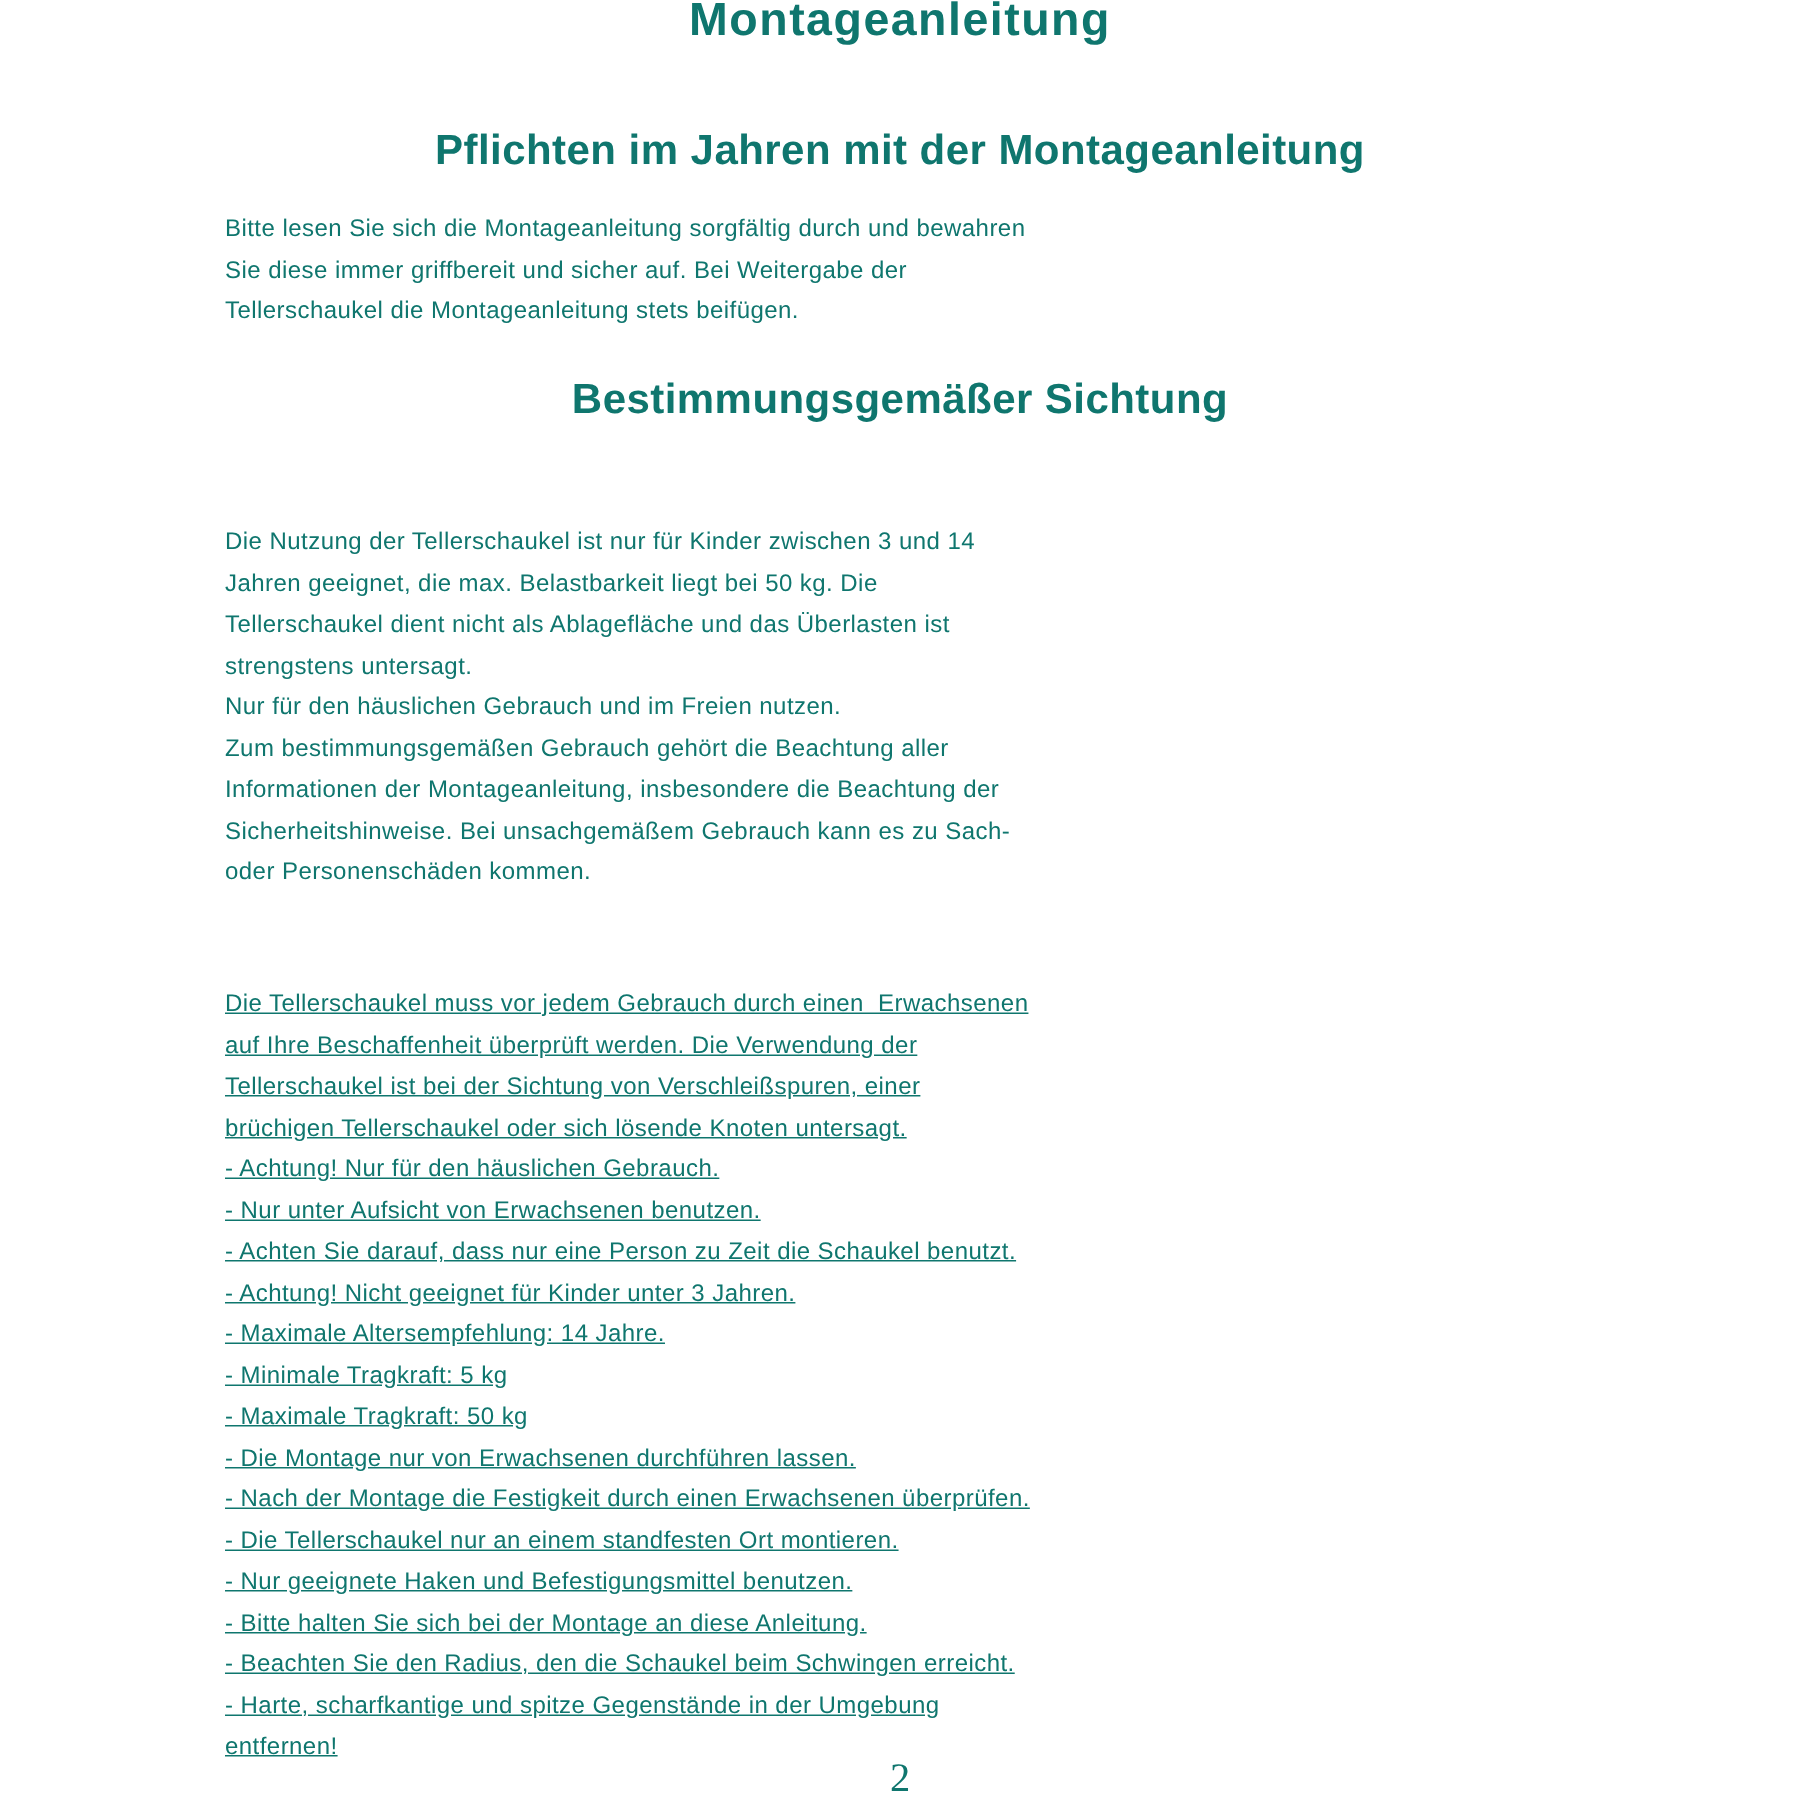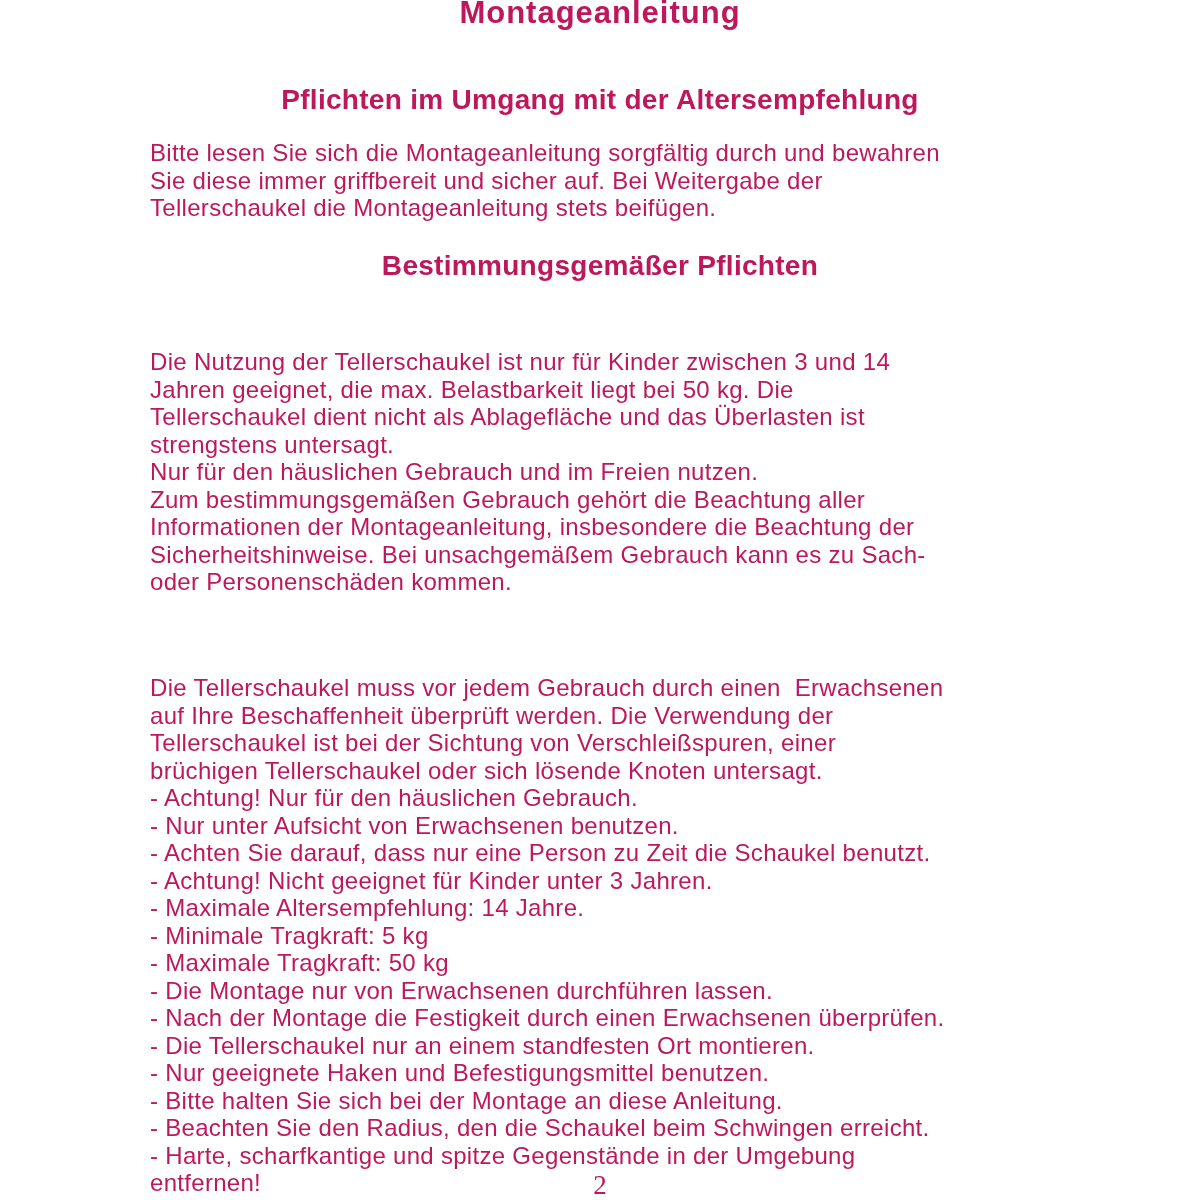--- a/index.html
+++ b/index.html
@@ -7,21 +7,21 @@
     padding: 0;
     background: #ffffff;
   }
   .page {
     position: relative;
     width: 1200px;
     height: 1200px;
     background: #ffffff;
     overflow: hidden;
     font-family: "Liberation Sans", sans-serif;
-    color: #be185d;
+    color: #0f766e;
   }
   .doc-title {
     position: absolute;
     top: -5px;
     left: 0;
     width: 100%;
     text-align: center;
     font-size: 31px;
     font-weight: bold;
     letter-spacing: 1px;
@@ -39,53 +39,53 @@
     line-height: 32px;
     white-space: nowrap;
   }
   .heading-1 { top: 84px; }
   .heading-2 { top: 250px; }
   .heading-3 { top: 599px; }
   .body-block {
     position: absolute;
     left: 150px;
     width: 990px;
-    font-size: 24px;
+    font-size: 16px;
     line-height: 27.5px;
     letter-spacing: 0.3px;
     white-space: pre-wrap;
   }
   .body-1 { top: 139px; }
   .body-2 { top: 348px; }
-  .body-3 { top: 674px; }
+  .body-3 { top: 656px; text-decoration: underline; }
   .page-number {
     position: absolute;
     top: 1170px;
     left: 0;
     width: 100%;
     text-align: center;
     font-family: "Liberation Serif", serif;
     font-size: 27px;
     line-height: 30px;
   }
 </style>
 </head>
 <body>
 
 <div class="page">
 
   <div class="doc-title">Montageanleitung</div>
 
-  <div class="section-heading heading-1">Pflichten im Umgang mit der Altersempfehlung</div>
+  <div class="section-heading heading-1">Pflichten im Jahren mit der Montageanleitung</div>
 
   <div class="body-block body-1">Bitte lesen Sie sich die Montageanleitung sorgfältig durch und bewahren
 Sie diese immer griffbereit und sicher auf. Bei Weitergabe der
 Tellerschaukel die Montageanleitung stets beifügen.</div>
 
-  <div class="section-heading heading-2">Bestimmungsgemäßer Pflichten</div>
+  <div class="section-heading heading-2">Bestimmungsgemäßer Sichtung</div>
 
   <div class="body-block body-2">Die Nutzung der Tellerschaukel ist nur für Kinder zwischen 3 und 14
 Jahren geeignet, die max. Belastbarkeit liegt bei 50 kg. Die
 Tellerschaukel dient nicht als Ablagefläche und das Überlasten ist
 strengstens untersagt.
 Nur für den häuslichen Gebrauch und im Freien nutzen.
 Zum bestimmungsgemäßen Gebrauch gehört die Beachtung aller
 Informationen der Montageanleitung, insbesondere die Beachtung der
 Sicherheitshinweise. Bei unsachgemäßem Gebrauch kann es zu Sach-
 oder Personenschäden kommen.</div>

